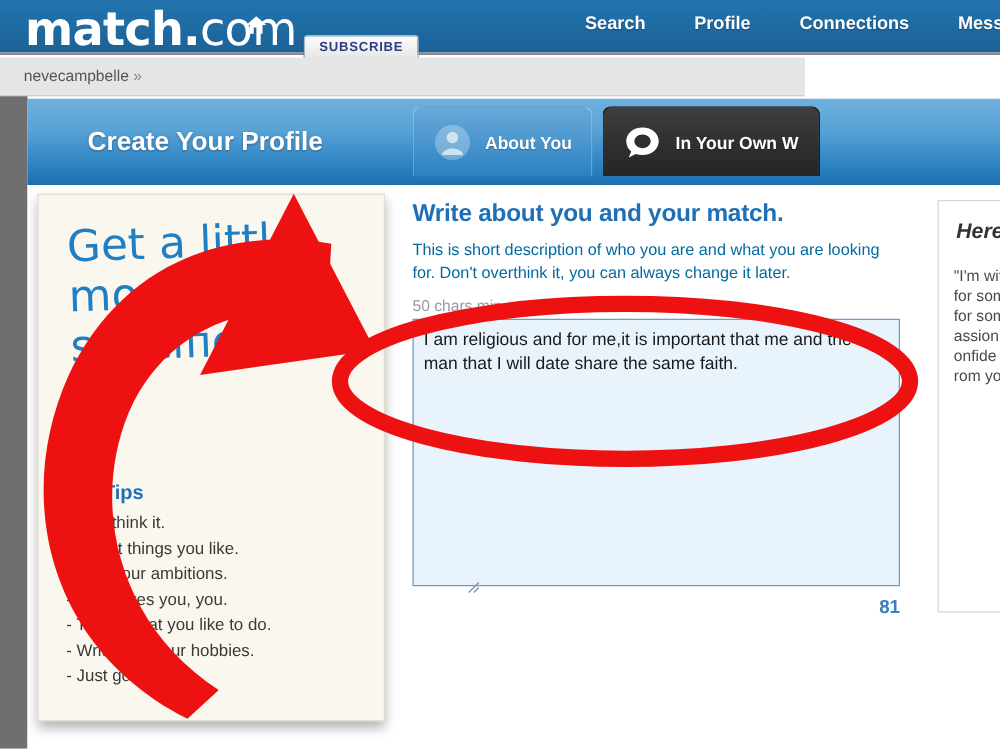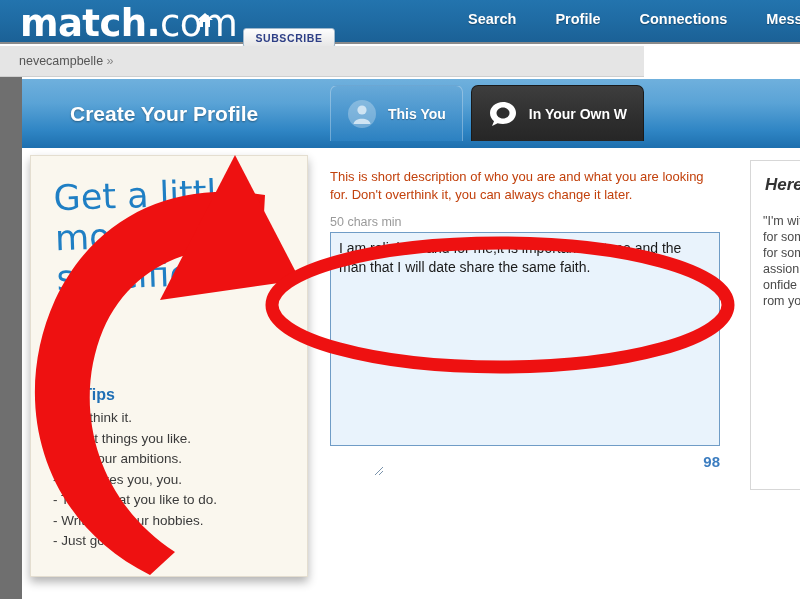--- a/index.html
+++ b/index.html
@@ -195,21 +195,21 @@
   }
   .write-heading {
     color: #1f6fb5;
     font-size: 19.5px;
     font-weight: bold;
     letter-spacing: -0.2px;
   }
   .write-desc {
     margin-top: 8px;
     font-size: 13px;
-    color: #c2410c;
+    color: #0369a1;
     line-height: 18px;
     width: 380px;
   }
   .chars-min {
     margin-top: 11px;
     font-size: 12.5px;
     color: #9a9a9a;
   }
   .bio-textarea {
     margin-top: 3px;
@@ -318,21 +318,21 @@
   <div class="tabs">
 
     <div class="tab">
       <span class="tab-icon">
         <svg width="30" height="30" viewBox="0 0 30 30">
           <circle cx="15" cy="15" r="14" fill="rgba(255,255,255,0.28)"></circle>
           <circle cx="15" cy="11" r="4.6" fill="#cfe4f3"></circle>
           <path d="M6.5 25 C7.5 18 22.5 18 23.5 25 Z" fill="#cfe4f3"></path>
         </svg>
       </span>
-      <span class="tab-label">This You</span>
+      <span class="tab-label">About You</span>
     </div>
 
 
     <div class="tab active">
       <span class="tab-icon">
         <svg width="30" height="30" viewBox="0 0 30 30">
           <path d="M15 3 C22.5 3 28 8 28 14 C28 20 22.5 25 15 25 C13 25 11.2 24.7 9.6 24.2 L4 27 L6 22.2 C3.5 20.2 2 17.3 2 14 C2 8 7.5 3 15 3 Z" fill="#ffffff"></path>
           <path d="M15 8.5 C18.6 8.5 21.5 11 21.5 14 C21.5 17 18.6 19.5 15 19.5 C11.4 19.5 8.5 17 8.5 14 C8.5 11 11.4 8.5 15 8.5 Z" fill="#2e2e2e"></path>
         </svg>
       </span>
@@ -355,24 +355,25 @@
     <li>e about things you like.</li>
     <li>about your ambitions.</li>
     <li>-           hat makes you, you.</li>
     <li>- Ta        out what you like to do.</li>
     <li>- Write      e of your hobbies.</li>
     <li>- Just go f</li>
   </ul>
 </div>
 
 <div class="center-col">
+  <div class="write-heading">Write about you and your match.</div>
   <div class="write-desc">This is short description of who you are and what you are looking for. Don't overthink it, you can always change it later.</div>
   <div class="chars-min">50 chars min</div>
   <textarea class="bio-textarea" placeholder="" style="">I am religious and for me,it is important that me and the man that I will date share the same faith.</textarea>
-  <div class="char-count">98</div>
+  <div class="char-count">81</div>
 </div>
 
 <div class="resize-grip">
   <svg width="12" height="12" viewBox="0 0 12 12">
     <path d="M11 3 L3 11 M11 7 L7 11" stroke="#7a93ab" stroke-width="1" fill="none"></path>
   </svg>
 </div>
 
 <div class="example-card">
   <div class="example-heading">Here</div>

